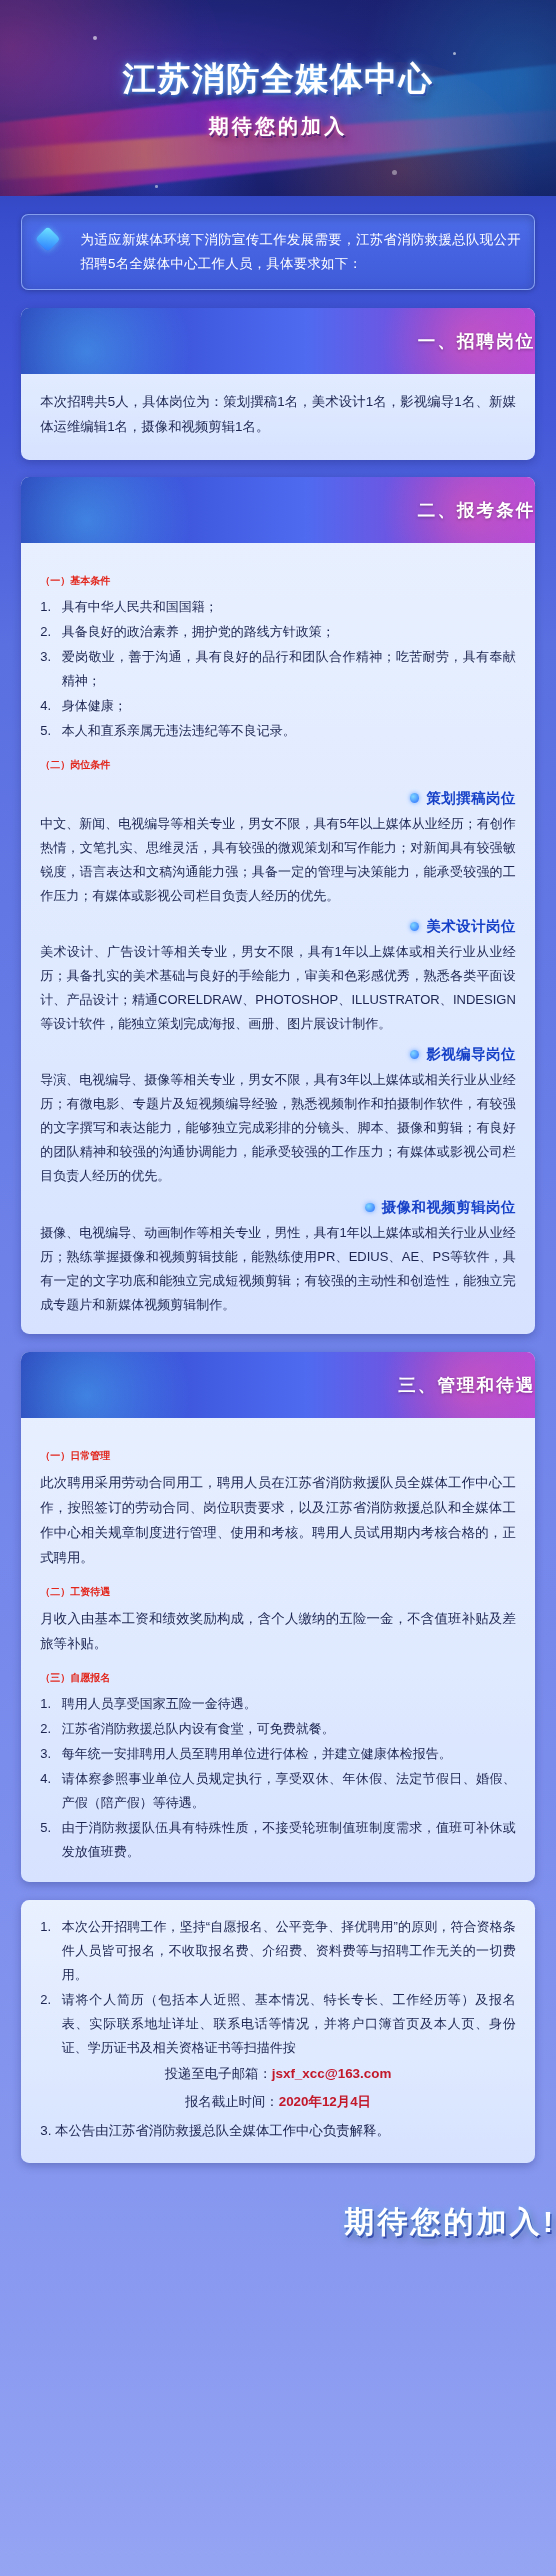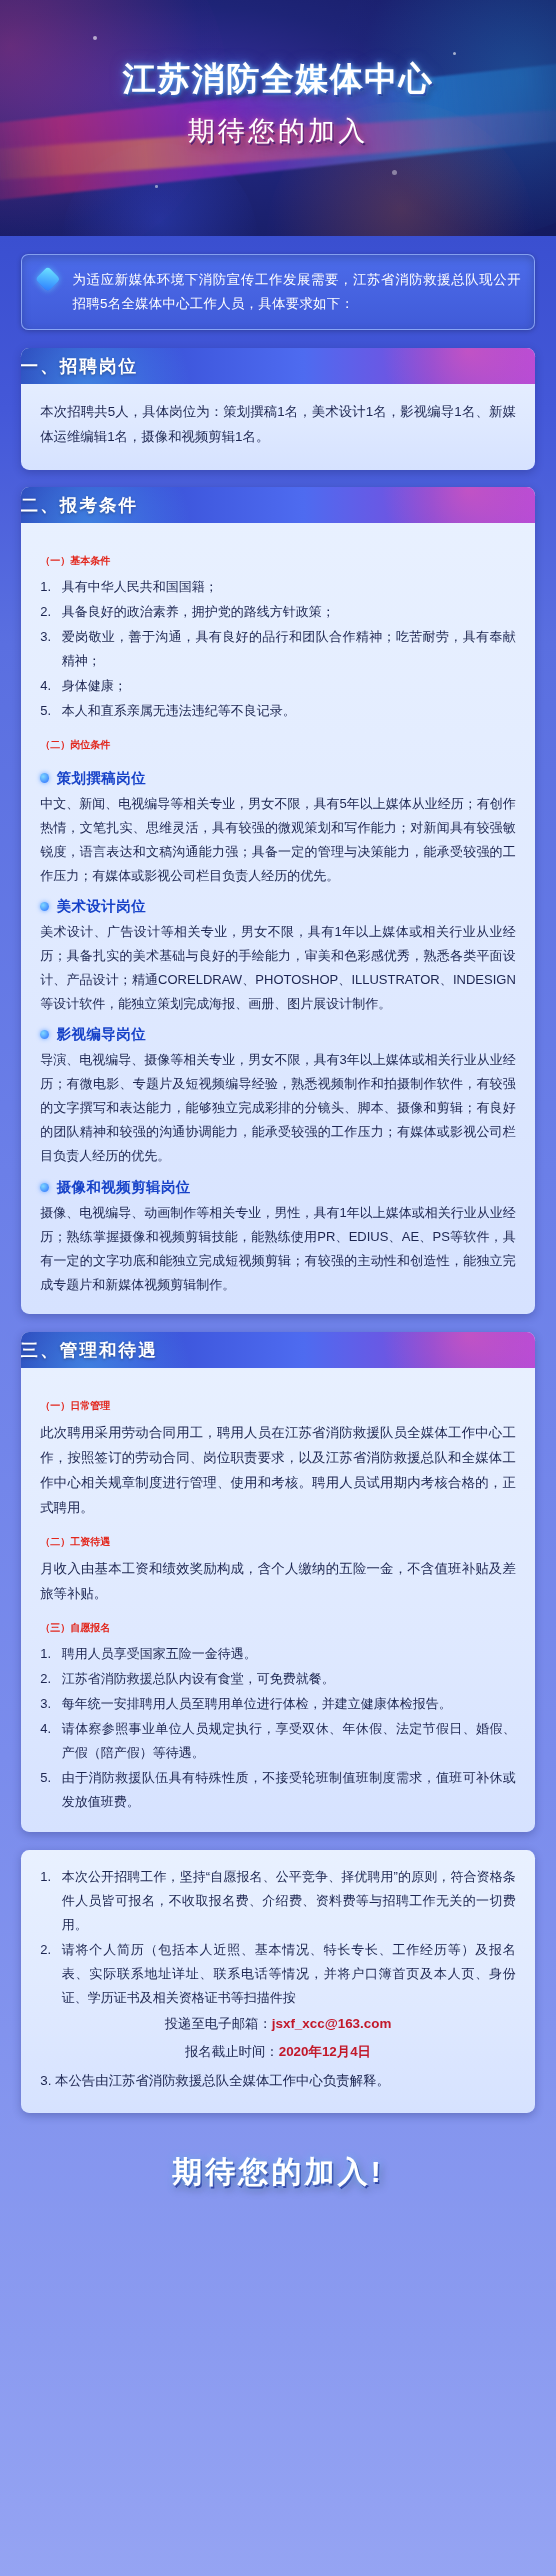--- a/index.html
+++ b/index.html
@@ -12,21 +12,21 @@
     width: 556px;
     min-height: 2926px;
     position: relative;
     background: linear-gradient(180deg, #1b2a8a 0%, #2438a8 3%, #3a4fd0 8%, #4458d8 14%, #5a6fe0 22%, #6b7fe8 40%, #7a8cec 60%, #8b9bf0 80%, #9aa8f4 92%, #a8b4f8 100%);
     overflow: hidden;
   }
 
   
   .header {
     position: relative;
-    height: 236px;
+    height: 196px;
     background: radial-gradient(ellipse at 30% 40%, #3b2f9e 0%, #1e2477 45%, #141a5e 100%);
     overflow: hidden;
   }
   .hdr-swoosh {
     position: absolute;
     border-radius: 50%;
     opacity: .55;
   }
   .s1 { width: 361px; height: 361px; left: -134px; top: -98px;
         background: radial-gradient(circle at 40% 40%, rgba(255,60,120,.55), rgba(120,30,160,.05) 62%); }
@@ -66,40 +66,40 @@
     letter-spacing: 1.5px;
     color: #ffffff;
     text-shadow:
       0 0 5.2px rgba(120,200,255,.9),
       0 0 13.4px rgba(80,140,255,.8),
       1.5px 2.1px 0 #1b2a8a,
       3.1px 4.1px 7.2px rgba(0,0,0,.45);
   }
   .title-sub {
     margin-top: 11.3px;
-    font-size: 27px;
-    font-weight: normal;
+    font-size: 20px;
+    font-weight: bold;
     letter-spacing: 3.1px;
     color: #ffffff;
     text-shadow:
       0 0 5.2px rgba(255,120,200,.8),
       0 0 12.4px rgba(255,60,140,.6),
       1.5px 2.1px 0 #2b1a6a,
       3.1px 4.1px 7.2px rgba(0,0,0,.45);
   }
 
   
   .intro {
     margin: 17.5px 20.6px 0 20.6px;
     background: linear-gradient(180deg, rgba(78,110,235,.92), rgba(64,92,216,.92));
     border: 0.5px solid rgba(190,215,255,.55);
     border-radius: 7.2px;
     padding: 13.4px 13.4px 13.4px 17.5px;
     display: flex;
-    gap: 16px;
+    gap: 24px;
     box-shadow: 0 3.1px 9.3px rgba(0,0,0,.20) inset, 0 1px 5.2px rgba(0,0,0,.25);
   }
   .intro-badge {
     flex: 0 0 auto;
     width: 17.5px; height: 17.5px;
     margin-top: 2.1px;
     background: linear-gradient(145deg,#6fe8ff,#2b7bff);
     border-radius: 4.1px;
     transform: rotate(45deg);
     box-shadow: 0 0 6.2px rgba(90,200,255,.8);
@@ -116,25 +116,25 @@
   .card {
     margin: 17.5px 20.6px 0 20.6px;
     background: linear-gradient(180deg, #e9f1ff 0%, #dfe9ff 60%, #d6e2ff 100%);
     border-radius: 8.2px;
     padding: 0 0 17.5px 0;
     box-shadow: 0 2.1px 8.2px rgba(20,30,90,.28);
     overflow: hidden;
   }
   .sec-head {
     position: relative;
-    height: 36px;
+    height: 66px;
     background: linear-gradient(90deg, #2a3fb8 0%, #3a52d8 25%, #4e6bf0 55%, #7a4ddd 80%, #b44bd8 100%);
     display: flex;
     align-items: center;
-    justify-content: flex-start;
+    justify-content: flex-end;
     overflow: hidden;
   }
   .sec-head::before {
     content: "";
     position: absolute;
     left: -20.6px; top: -31px;
     width: 216px; height: 124px;
     background: radial-gradient(circle at 40% 60%, rgba(80,200,255,.45), rgba(80,200,255,0) 70%);
   }
   .sec-head::after {
@@ -182,20 +182,21 @@
     width: 21.6px;
     color: #1c2550;
   }
   .li-text { flex: 1 1 auto; text-align: justify; }
 
   .job-title {
     display: flex;
     align-items: center;
     gap: 7.2px;
     margin: 9.3px 0 4.1px 0;
+    justify-content: flex-end;
   }
   .job-bullet {
     width: 9.3px; height: 9.3px;
     border-radius: 50%;
     background: radial-gradient(circle at 35% 35%, #7fd8ff, #2b6bff);
     box-shadow: 0 0 4.1px rgba(60,140,255,.7);
     flex: 0 0 auto;
   }
   .job-name {
     color: #1742c8;
@@ -219,21 +220,21 @@
     color: #c2182a;
     font-weight: bold;
     text-align: center;
   }
   .center-line { text-align: center; }
 
   
   .footer {
     margin-top: 25px;
     padding: 13.4px 0 36px 0;
-    text-align: center;
+    text-align: right;
   }
   .footer-text {
     font-size: 30px;
     font-weight: bold;
     letter-spacing: 3.1px;
     color: #ffffff;
     text-shadow:
       0 0 7.2px rgba(120,190,255,.9),
       1.5px 2.1px 0 #2c3a9e,
       2.6px 3.6px 8.2px rgba(0,0,0,.35);

